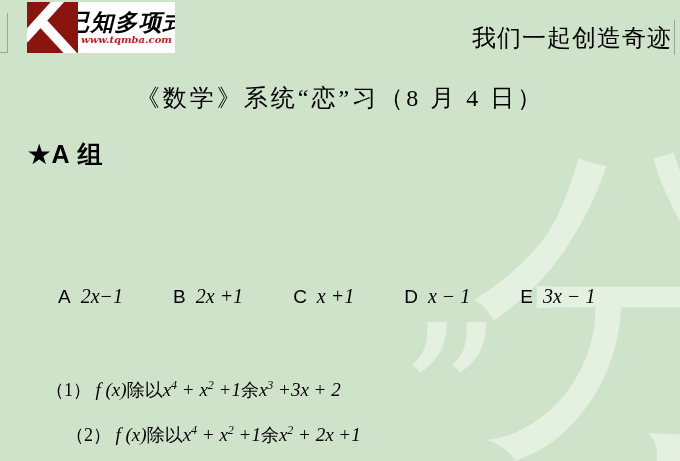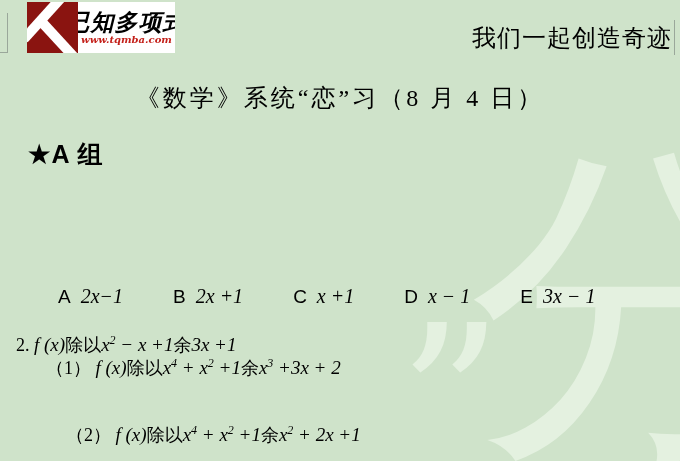--- a/index.html
+++ b/index.html
@@ -31,21 +31,21 @@
   .section{position:absolute;left:28px;top:138px;font-size:25px;font-weight:bold;
            font-family:"Liberation Sans", sans-serif;letter-spacing:1px;}
   .line{position:absolute;font-size:18px;white-space:nowrap;line-height:1.25;}
   .seg-cn{font-style:normal;}
   .seg-m{font-family:"Liberation Serif", serif;font-style:italic;font-size:19px;}
   sup.seg-m{font-size:12px;}
   .l-p1a{left:16px;top:192px;}
   .l-p1b{left:46px;top:238px;}
   .l-ch {left:58px;top:284px;}
   .l-p2 {left:16px;top:333px;}
-  .l-s1 {left:46px;top:356px;}
+  .l-s1 {left:46px;top:378px;}
   .l-s2 {left:46px;top:423px;margin-left:20px;}
   .choice{margin-right:50px;}
   .choice:last-child{margin-right:0;}
   .choice .lab{font-family:"Liberation Sans", sans-serif;font-size:19px;font-style:normal;}
   .choice .seg-m{font-size:20px;}
 </style>
 </head>
 <body>
 
 <div class="page">
@@ -70,17 +70,16 @@
       <div class="logo-url">www.tqmba.com</div>
     </div>
   </div>
   <div class="slogan">我们一起创造奇迹</div>
 
   <h1 class="title">《数学》系统“恋”习（8 月 4 日）</h1>
   <div class="section">★A 组</div>
 
   <div class="line l-ch"><span class="choice"><span class="lab">A</span><span class="seg-m"> 2x−1</span></span><span class="choice"><span class="lab">B</span><span class="seg-m"> 2x +1</span></span><span class="choice"><span class="lab">C</span><span class="seg-m"> x +1</span></span><span class="choice"><span class="lab">D</span><span class="seg-m"> x − 1</span></span><span class="choice"><span class="lab">E</span><span class="seg-m"> 3x − 1</span></span></div>
 
-  <div class="line l-p2"><span class="seg-cn">2. </span><span class="seg-m">f (x)</span><span class="seg-cn">除以</span><span class="seg-m">x</span><sup class="seg-m">2</sup><span class="seg-m"> − x +1</span><span class="seg-cn">余</span><span class="seg-m">3x +1</span></div>
   <div class="line l-s1"><span class="seg-cn">（1） </span><span class="seg-m">f (x)</span><span class="seg-cn">除以</span><span class="seg-m">x</span><sup class="seg-m">4</sup><span class="seg-m"> + x</span><sup class="seg-m">2</sup><span class="seg-m"> +1</span><span class="seg-cn">余</span><span class="seg-m">x</span><sup class="seg-m">3</sup><span class="seg-m"> +3x + 2</span></div>
   <div class="line l-s2"><span class="seg-cn">（2） </span><span class="seg-m">f (x)</span><span class="seg-cn">除以</span><span class="seg-m">x</span><sup class="seg-m">4</sup><span class="seg-m"> + x</span><sup class="seg-m">2</sup><span class="seg-m"> +1</span><span class="seg-cn">余</span><span class="seg-m">x</span><sup class="seg-m">2</sup><span class="seg-m"> + 2x +1</span></div>
 
 </div>
 
 </body></html>

